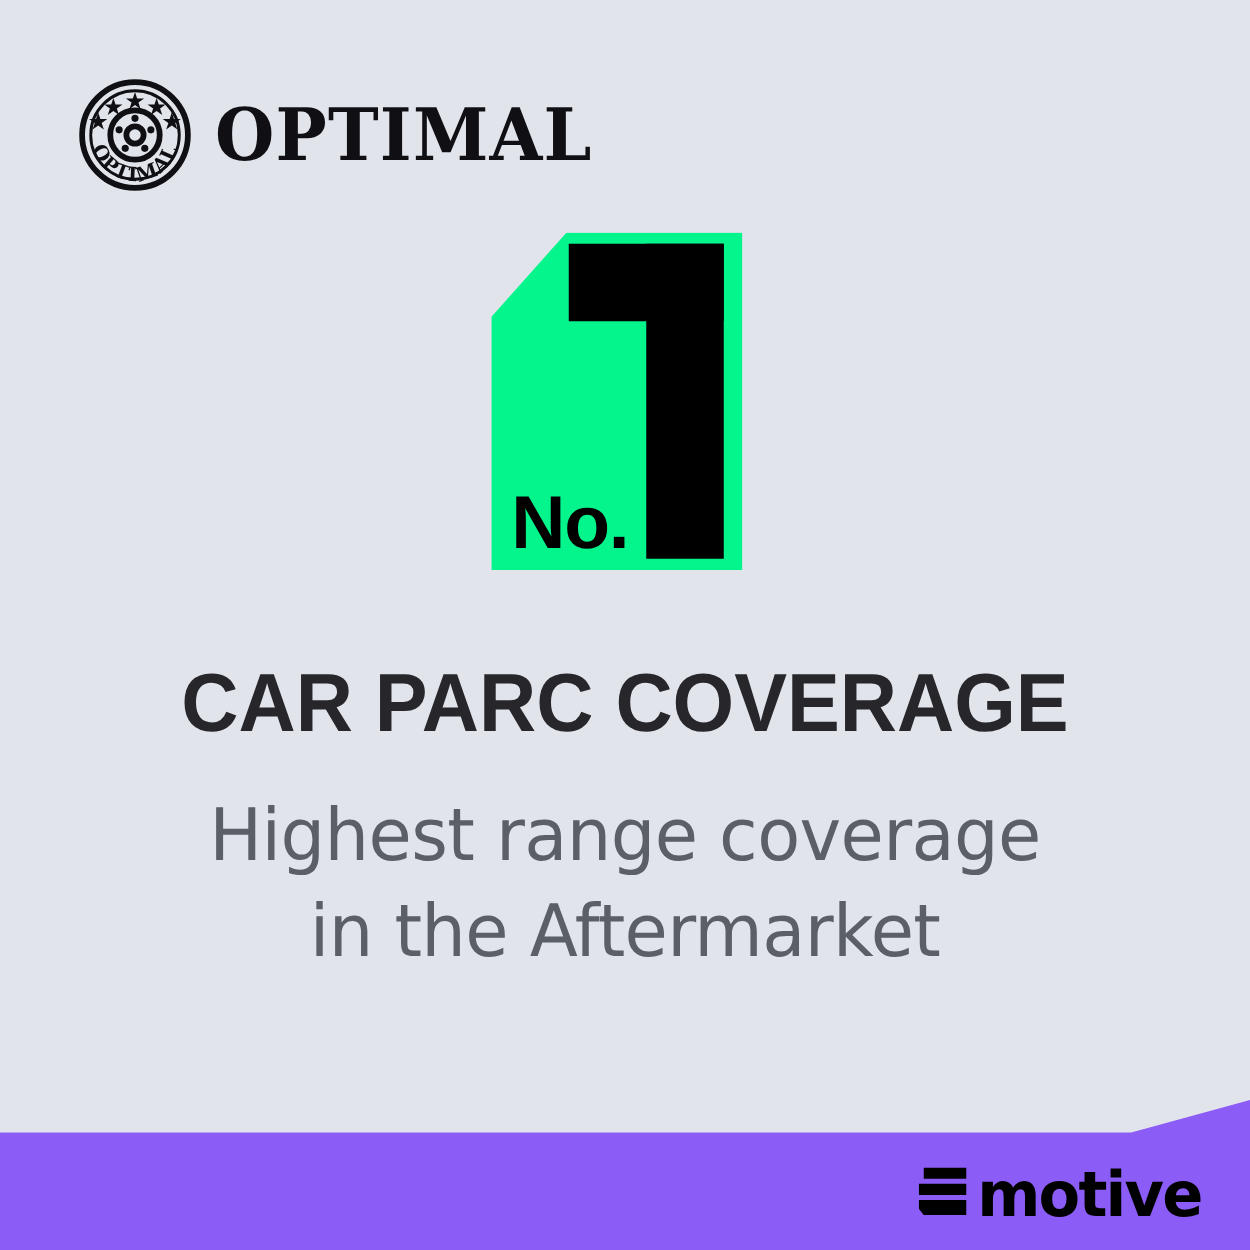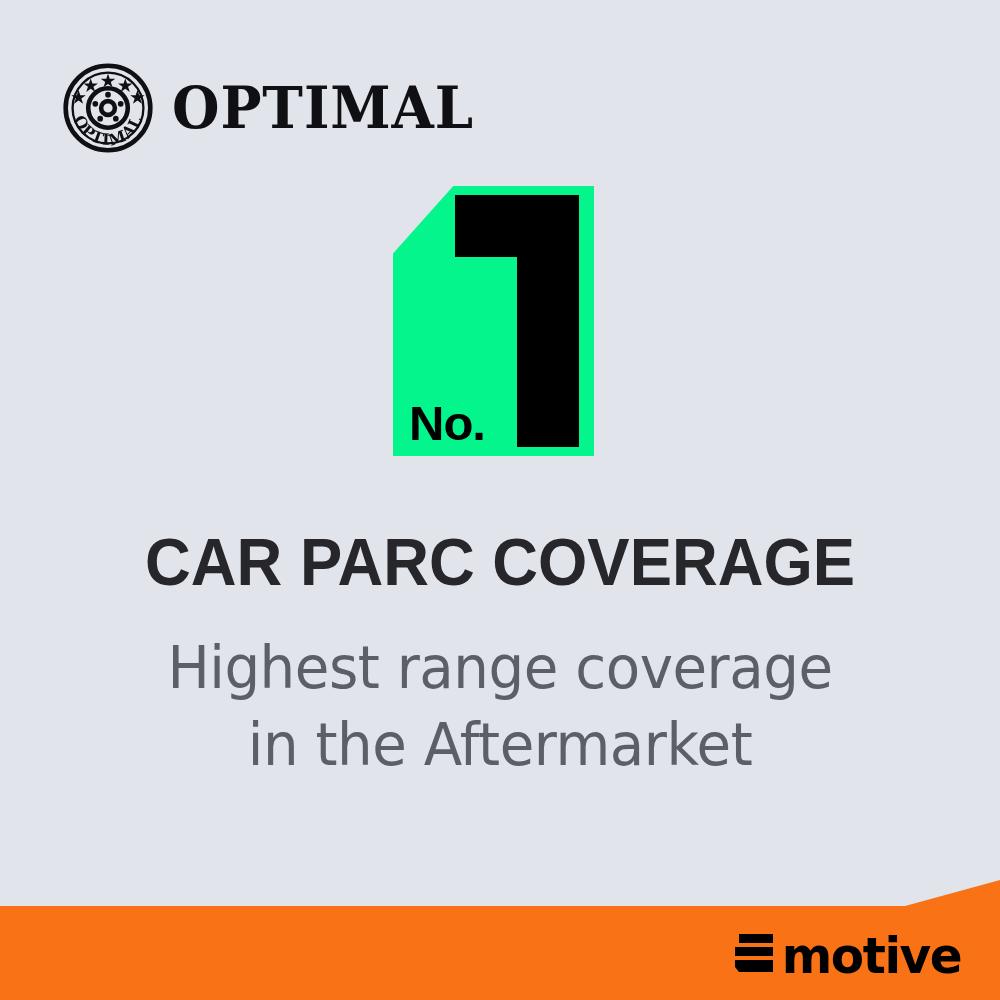--- a/index.html
+++ b/index.html
@@ -72,21 +72,21 @@
     right: 0; top: 0;
     width: 62px; height: 252px;
     background: #000;
   }
   #rank-badge-prefix {
     position: absolute;
     left: 16px;
     bottom: 8px;
     font-family: "Liberation Sans", sans-serif;
     font-weight: 700;
-    font-size: 49px;
+    font-size: 60px;
     line-height: 1;
     letter-spacing: -1px;
     color: #000;
   }
 
   
   #headline {
     position: absolute;
     left: 0; right: 0;
     top: 528px;
@@ -114,21 +114,21 @@
   }
   #subtitle .sub-line { display: block; }
 
   
   #footer-bar {
     position: absolute;
     left: 0;
     bottom: 0;
     width: 1000px;
     height: 120px;
-    background: #f97316;
+    background: #8b5cf6;
     -webkit-clip-path: polygon(0 26px, 905px 26px, 1000px 0, 1000px 120px, 0 120px);
     clip-path: polygon(0 26px, 905px 26px, 1000px 0, 1000px 120px, 0 120px);
   }
   #footer-logo {
     position: absolute;
     right: 36px;
     bottom: 22px;
     display: flex;
     align-items: flex-end;
     gap: 2px;

